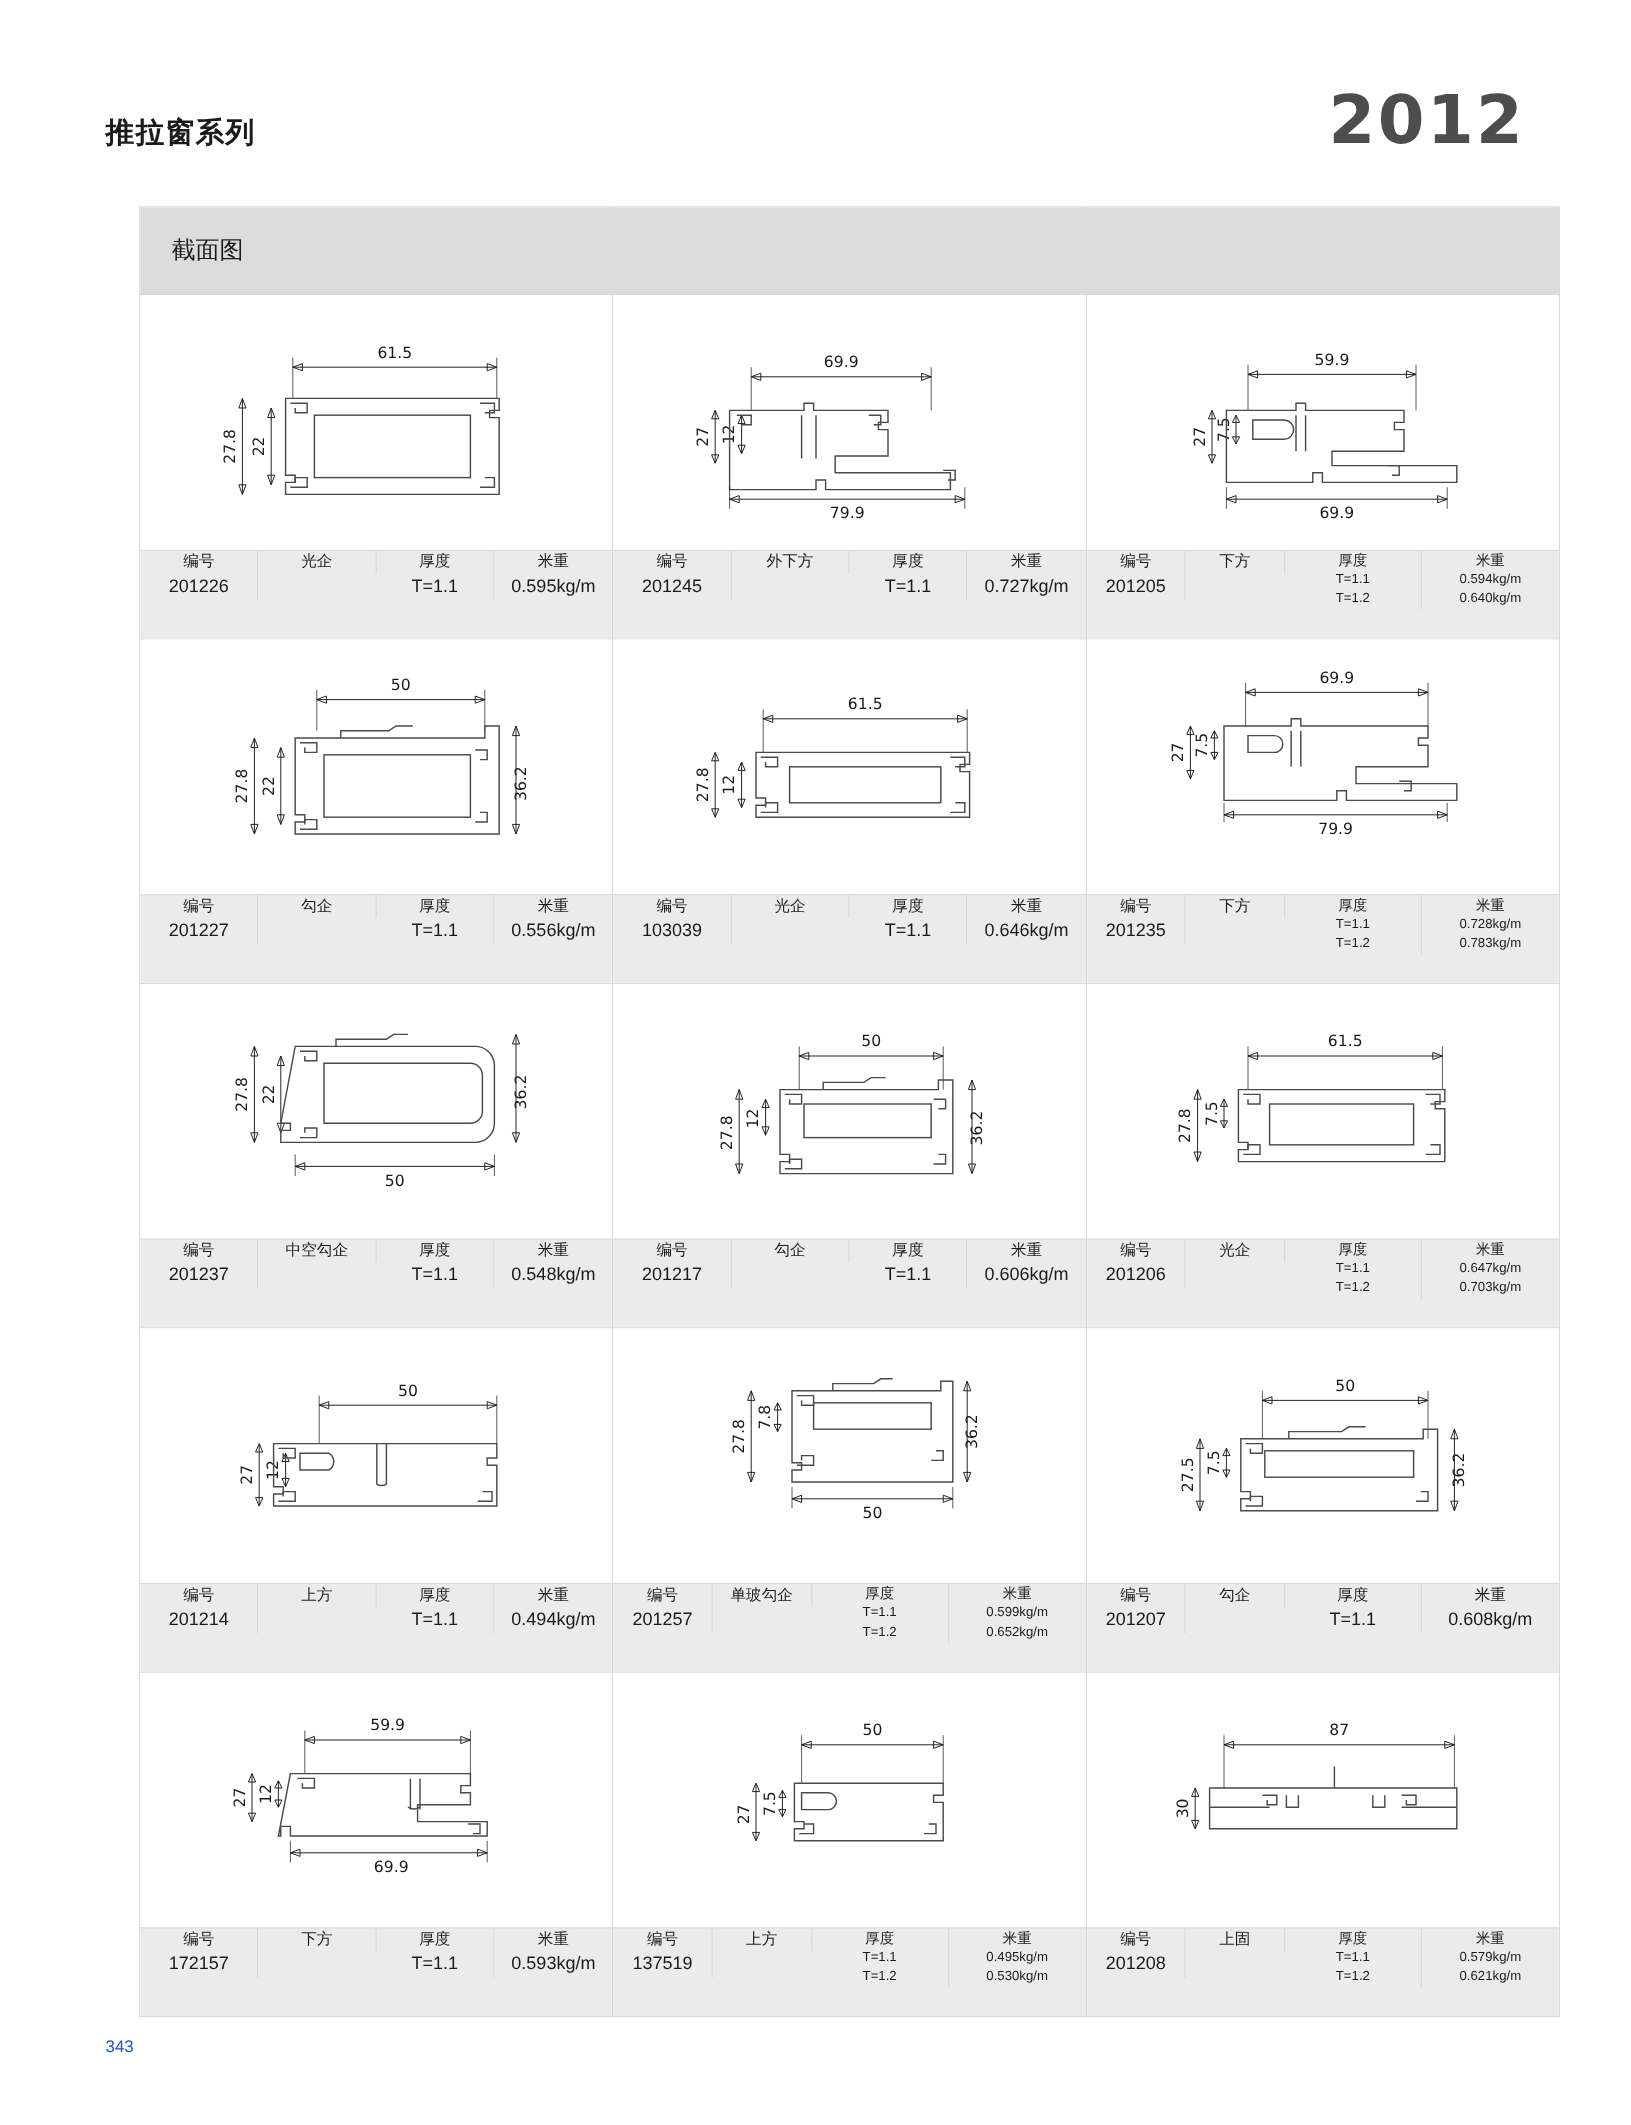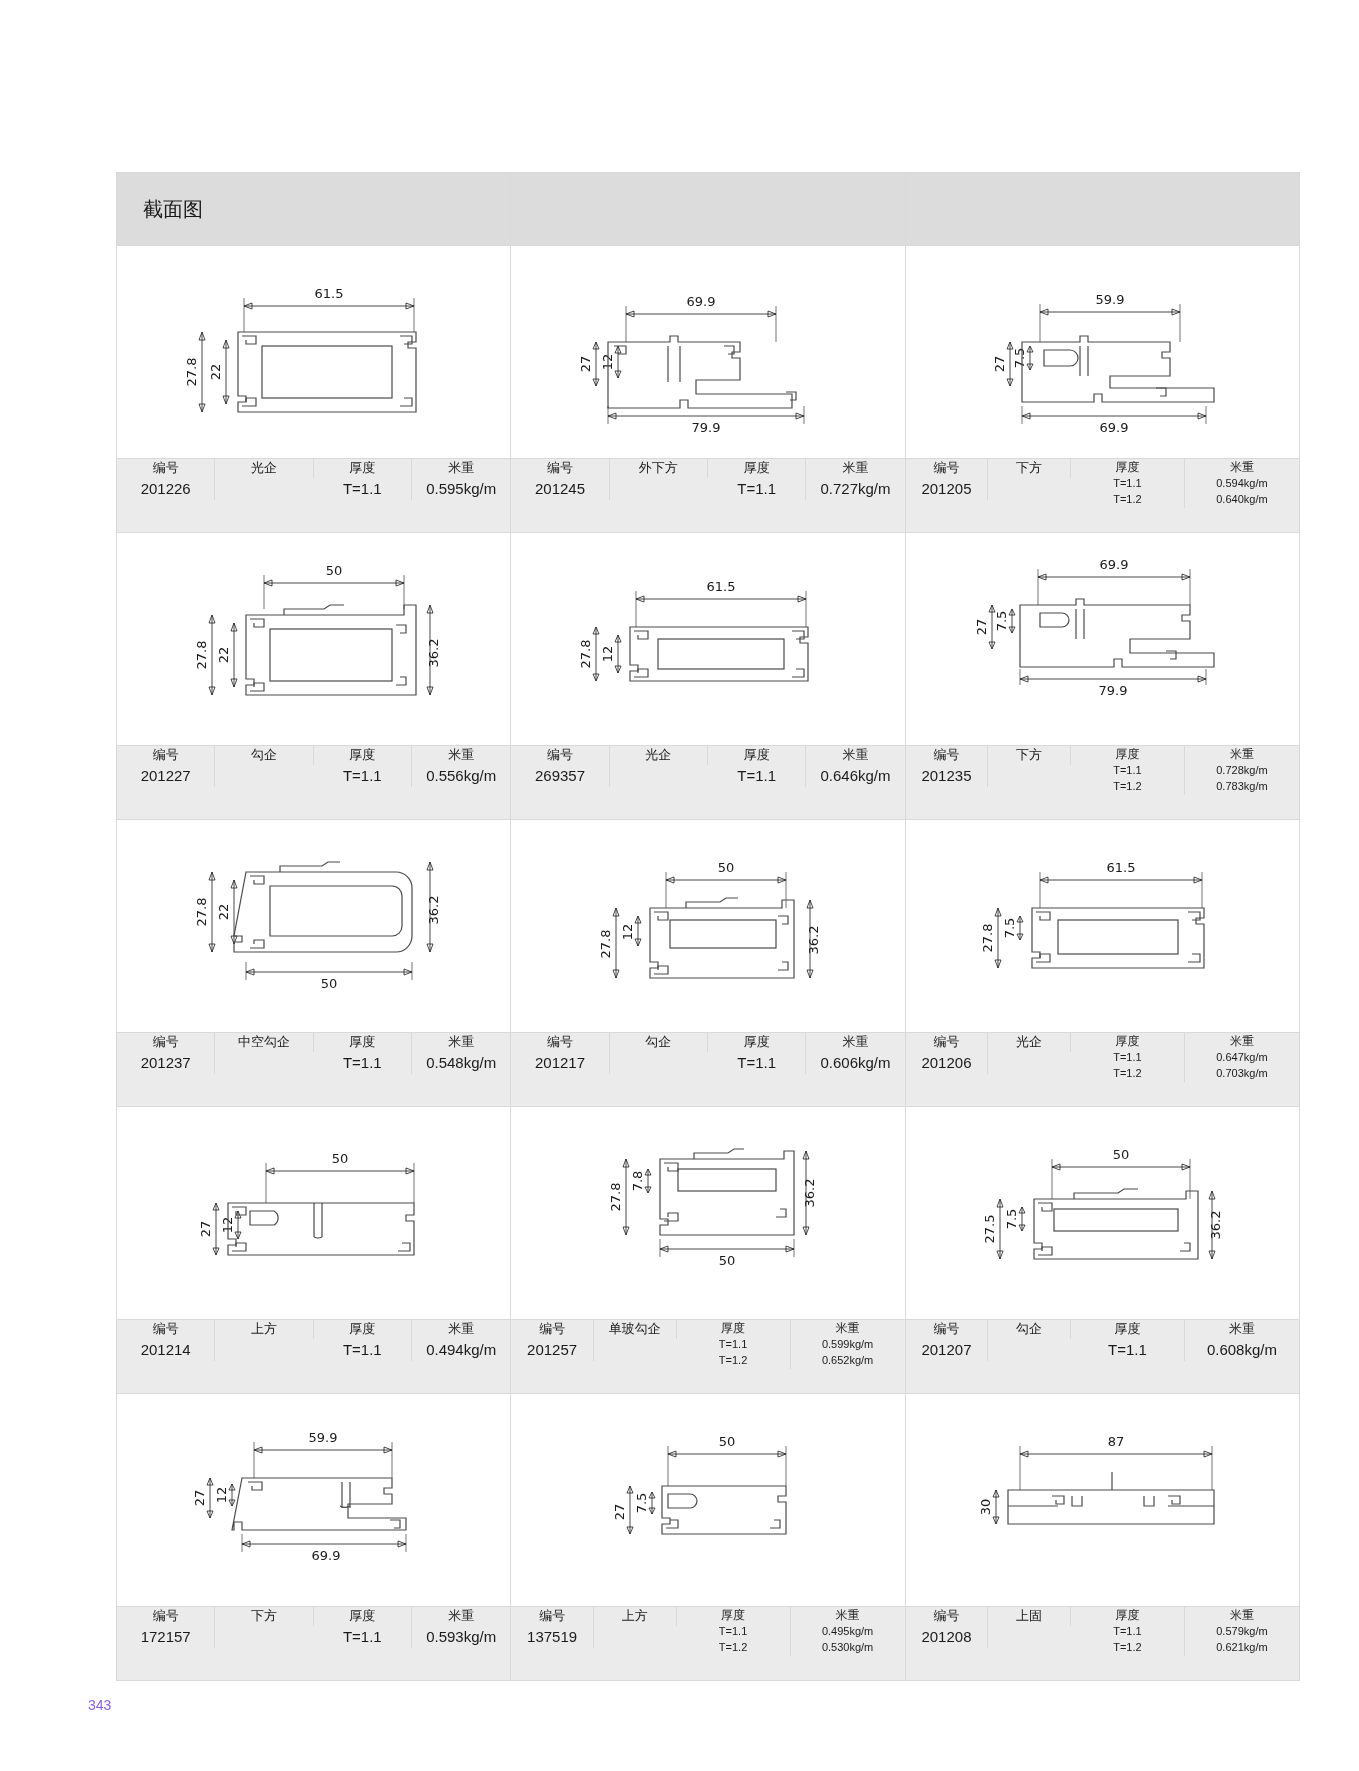--- a/index.html
+++ b/index.html
@@ -108,34 +108,38 @@
   .spec .col.wide { flex: 0 0 29%; }
   .spec .l1 { font-size: 13px; }
   .spec .l2 { font-size: 15px; }
   .spec .small { font-size: 11px; }
   .spec .small-head { font-size: 12px; }
   .page-number {
     position: absolute;
     left: 88px;
     bottom: 58px;
     font-size: 14px;
-    color: #8b5cf6;
+    color: #1d4ed8;
     margin-top: 10px;
   }
   
   .dim-txt { font-family: "DejaVu Sans", sans-serif; font-size: 13px; fill: #1a1a1a; }
   .prof { fill: none; stroke: #4a4a4a; stroke-width: 1.2; }
   .dimline { stroke: #1a1a1a; stroke-width: 0.8; fill: none; }
   .extline { stroke: #1a1a1a; stroke-width: 0.6; fill: none; }
 </style>
 </head>
 <body>
 
 <div class="page">
 
+  <div class="header">
+    <div class="header-title">推拉窗系列</div>
+    <div class="header-year">2012</div>
+  </div>
 
   <div class="table-wrap">
     <table class="main">
       <tbody>
 
         <tr class="titlebar-row">
           <td>
             <div class="titlebar-label">截面图</div>
           </td>
           <td>
@@ -392,21 +396,21 @@
                   <rect class="prof" x="140" y="106" width="126" height="30"></rect>
                   <path class="prof" d="M116 98 h14 v8 h-10 v-4"></path>
                   <path class="prof" d="M274 98 h12 v8 h-8"></path>
                   <path class="prof" d="M116 144 h14 v-8 h-10 v4"></path>
                   <path class="prof" d="M274 144 h12 v-8 h-8"></path>
                 </svg>
               </div>
               <div class="spec">
                 <div class="col">
                   <span class="l1">编号</span>
-                  <span class="l2">269357</span>
+                  <span class="l2">103039</span>
                 </div>
                 <div class="col">
                   <span class="l1">光企</span>
                 </div>
                 <div class="col">
                   <span class="l1">厚度</span>
                   <span class="l2">T=1.1</span>
                 </div>
                 <div class="col">
                   <span class="l1">米重</span>

